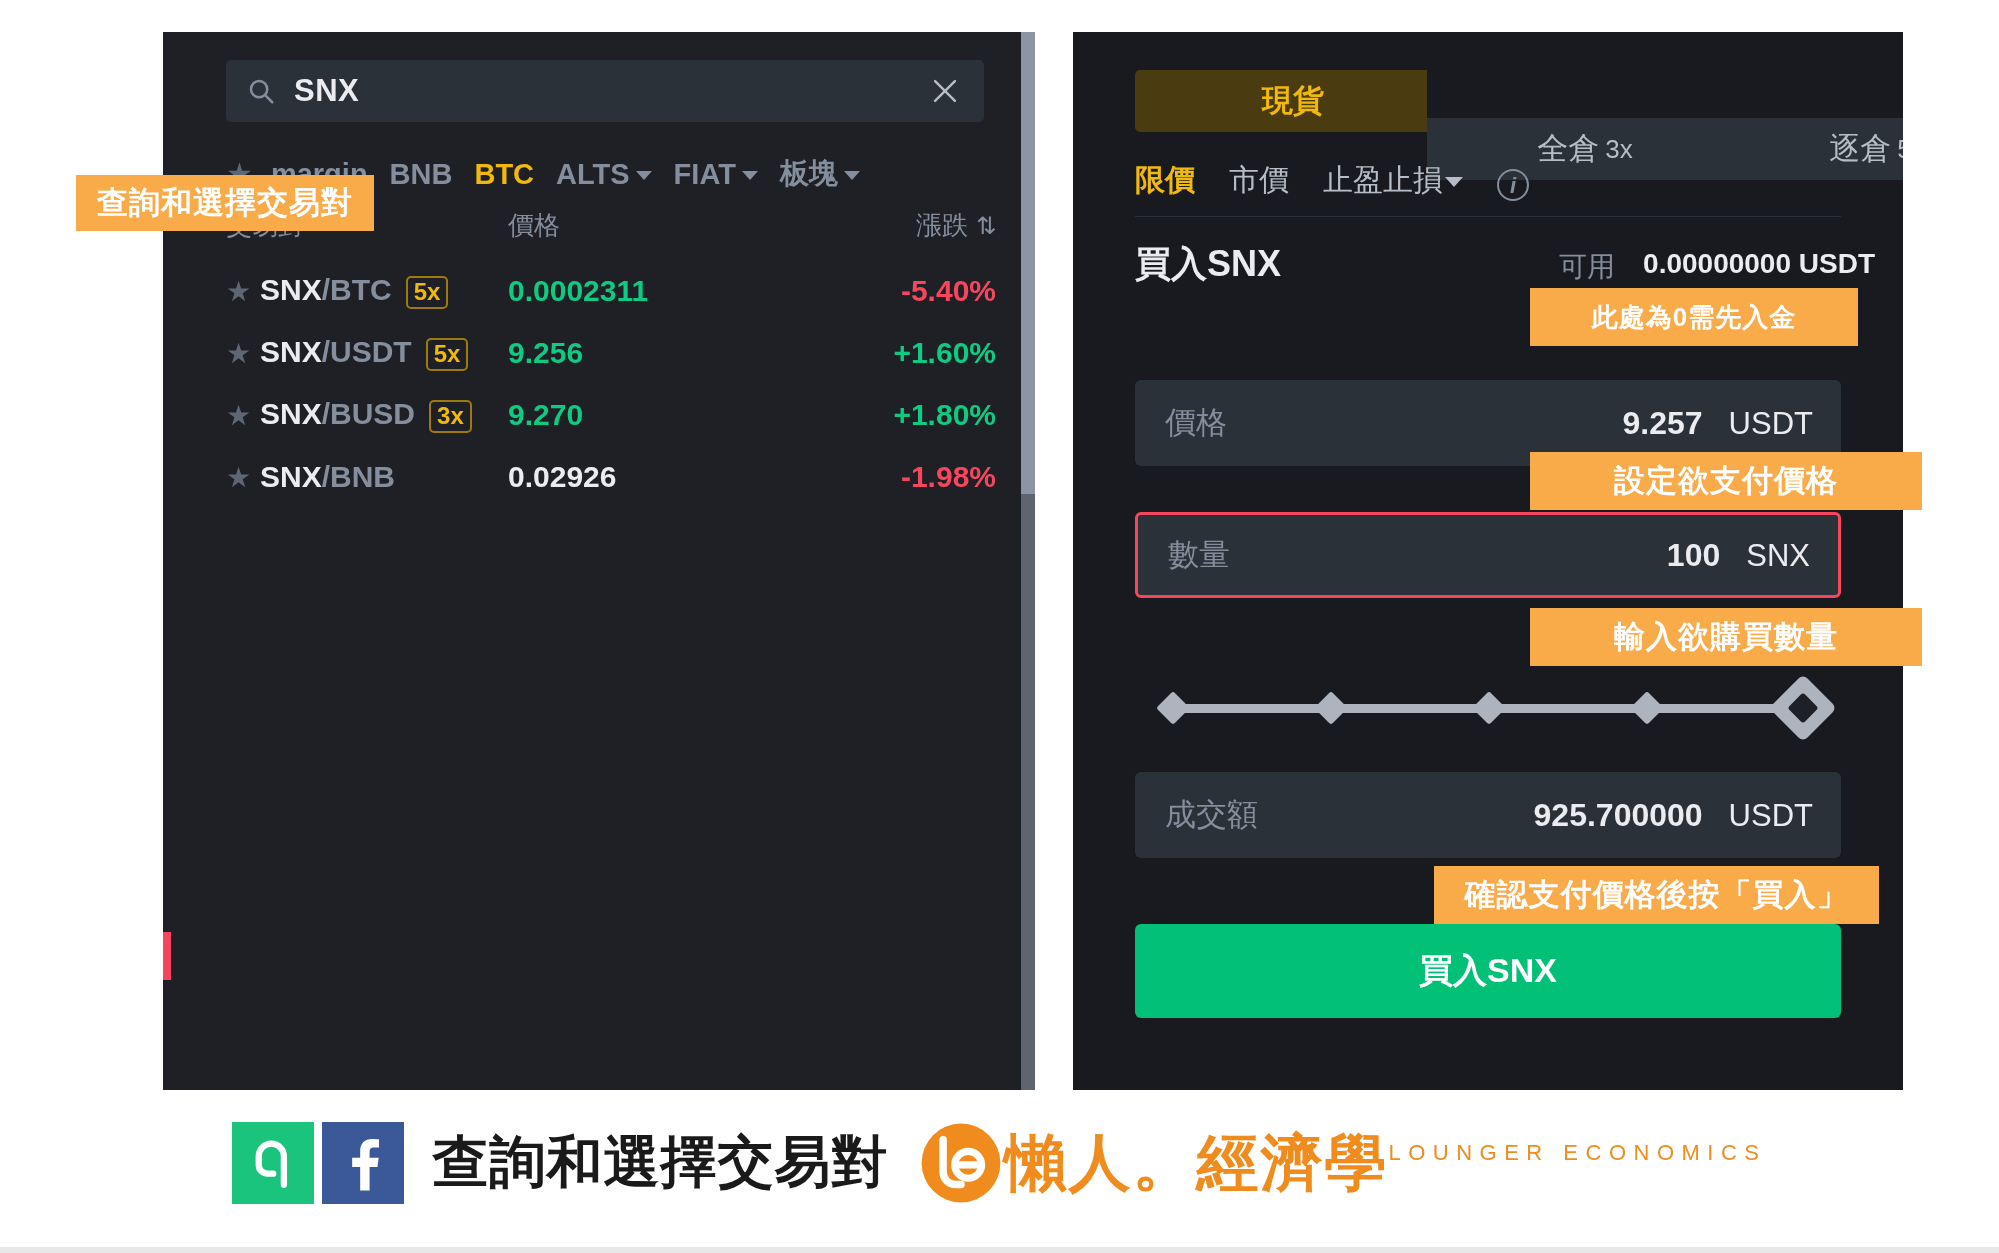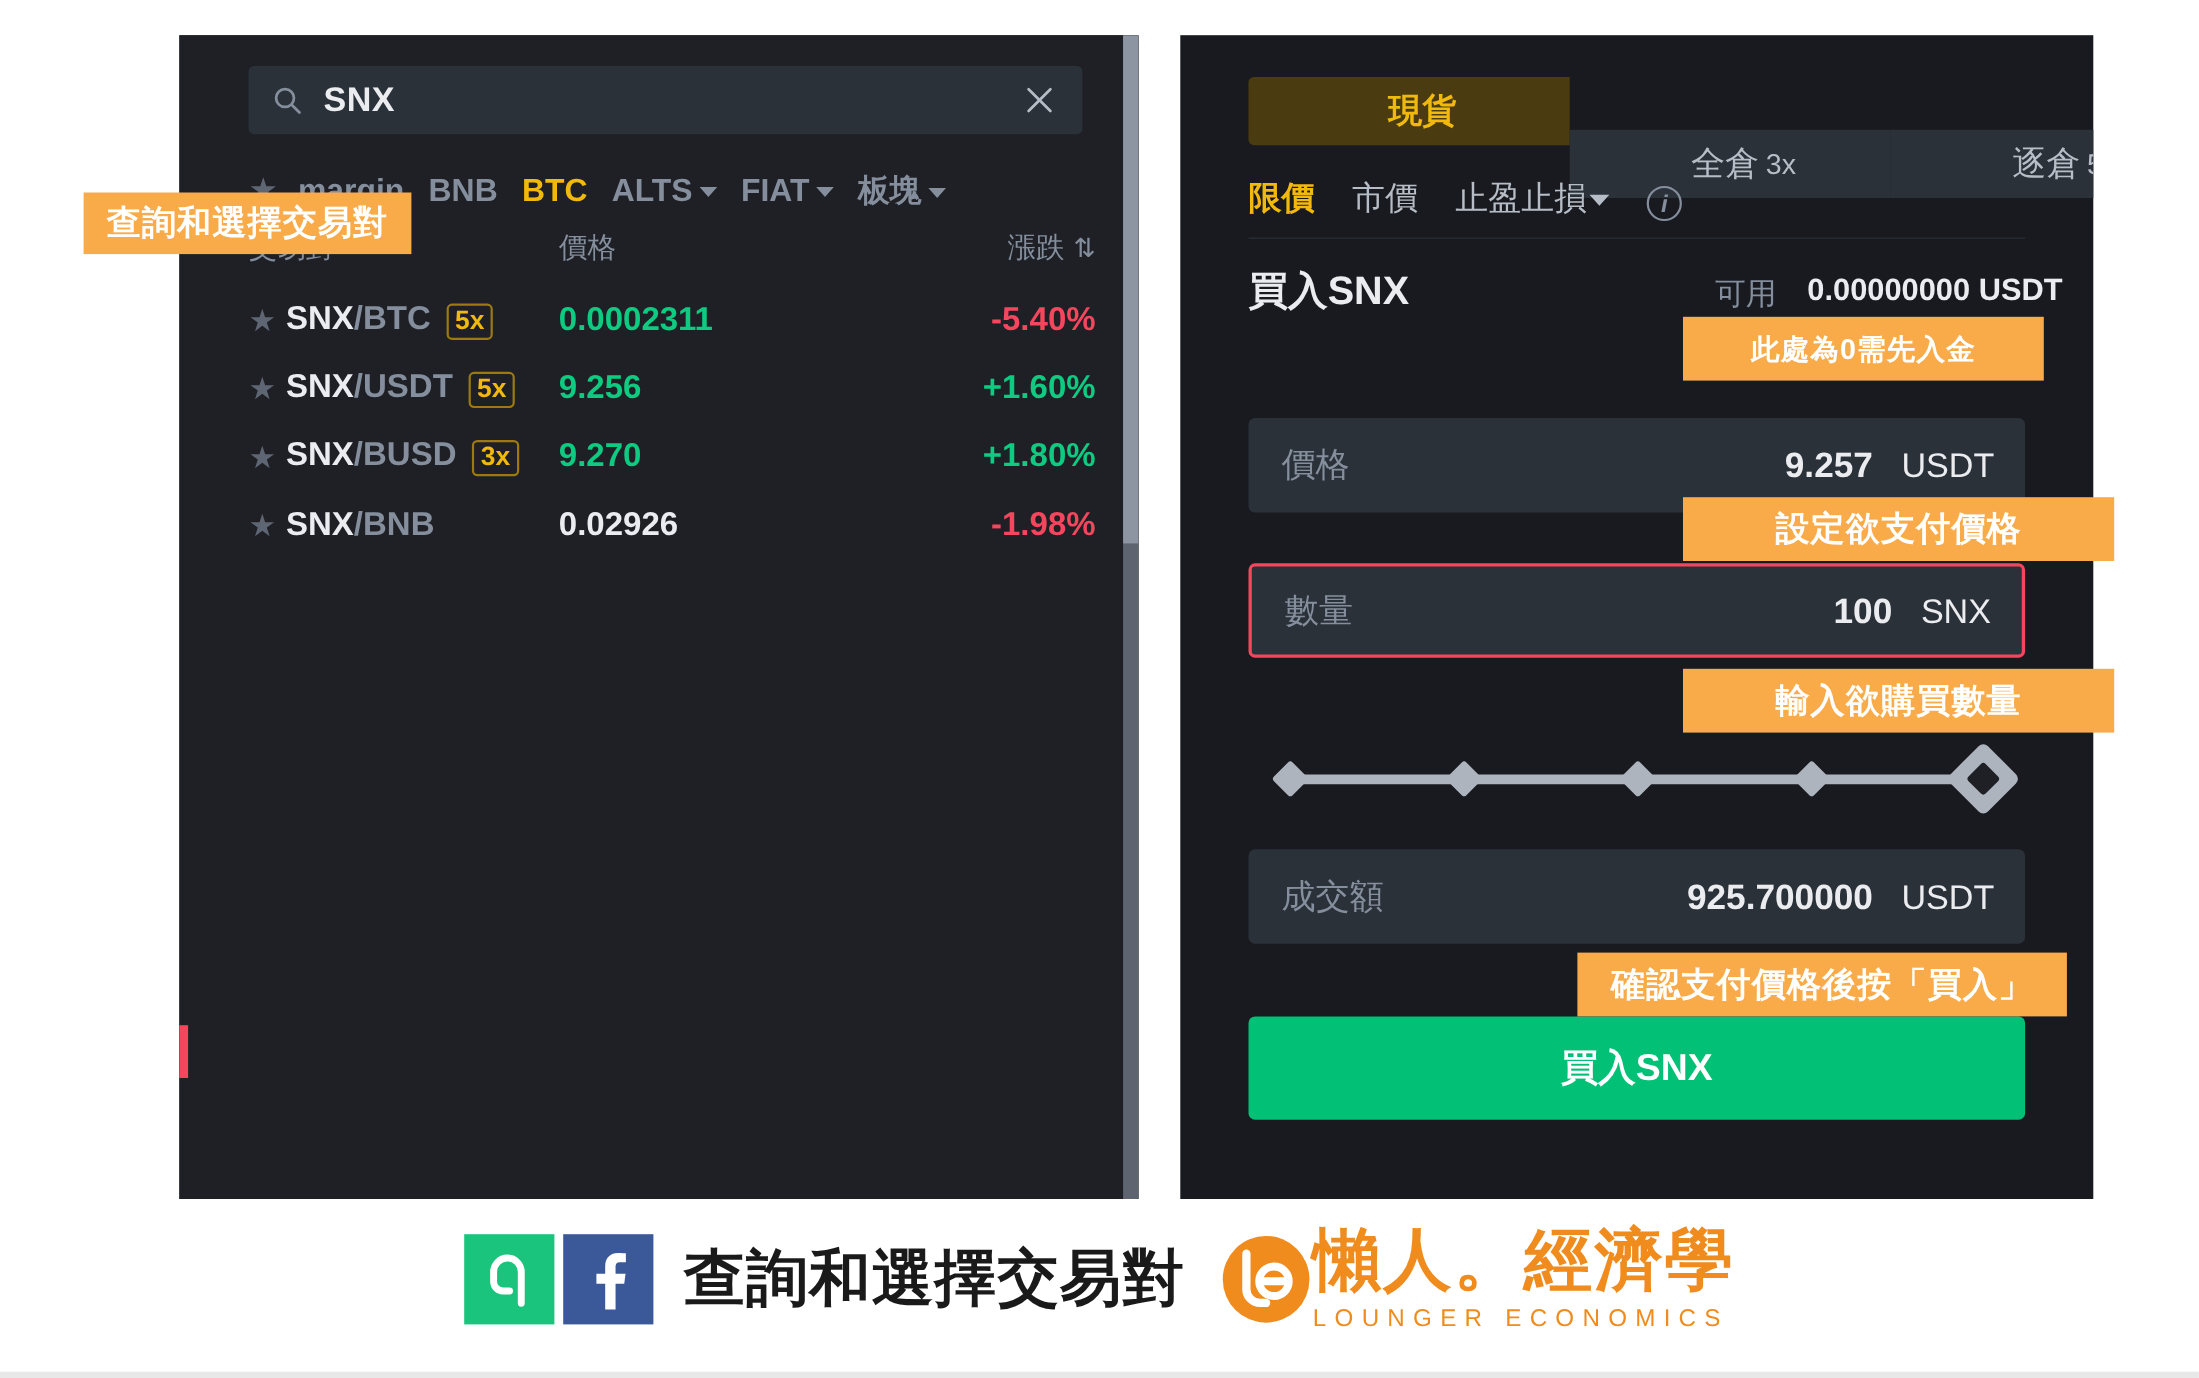--- a/index.html
+++ b/index.html
@@ -311,21 +311,21 @@
     margin-left: 28px;
     font-size: 56px; font-weight: 700; color: #1a1a1a;
     white-space: nowrap;
     letter-spacing: 1px;
   }
   .brand {
     margin-left: 30px;
     display: flex; align-items: center;
   }
   .brand-mark { width: 86px; height: 86px; flex: none; }
-  .brand-text { display: flex; flex-direction: column; }
+  .brand-text { display: flex; flex-direction: row; }
   .brand-cn {
     font-size: 62px; font-weight: 700; color: #f08c1e;
     line-height: 1; white-space: nowrap; letter-spacing: 2px;
   }
   .brand-en {
     font-size: 22px; color: #f08c1e; letter-spacing: 7.5px;
     margin-top: 8px; white-space: nowrap; font-weight: 500;
   }
   .bottom-rule {
     position: absolute; left: 0; bottom: 0; width: 1999px; height: 6px;

